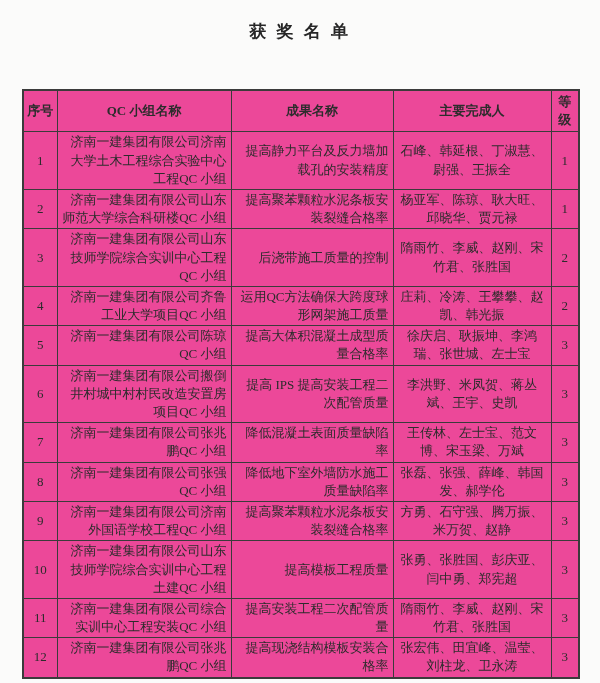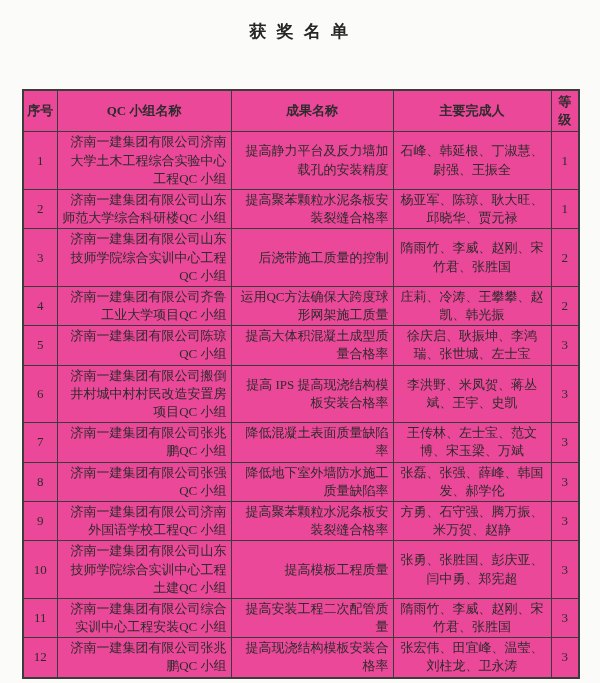--- a/index.html
+++ b/index.html
@@ -112,21 +112,21 @@
     <td class="c-no">5</td>
     <td class="c-group">济南一建集团有限公司陈琼QC 小组</td>
     <td class="c-achv">提高大体积混凝土成型质量合格率</td>
     <td class="c-people">徐庆启、耿振坤、李鸿瑞、张世城、左士宝</td>
     <td class="c-grade">3</td>
   </tr>
 
   <tr>
     <td class="c-no">6</td>
     <td class="c-group">济南一建集团有限公司搬倒井村城中村村民改造安置房项目QC 小组</td>
-    <td class="c-achv">提高 IPS 提高现浇结构模板安装合格率</td>
+    <td class="c-achv">提高 IPS 提高安装工程二次配管质量</td>
     <td class="c-people">李洪野、米凤贺、蒋丛斌、王宇、史凯</td>
     <td class="c-grade">3</td>
   </tr>
 
   <tr>
     <td class="c-no">7</td>
     <td class="c-group">济南一建集团有限公司张兆鹏QC 小组</td>
     <td class="c-achv">降低混凝土表面质量缺陷率</td>
     <td class="c-people">王传林、左士宝、范文博、宋玉梁、万斌</td>
     <td class="c-grade">3</td>

